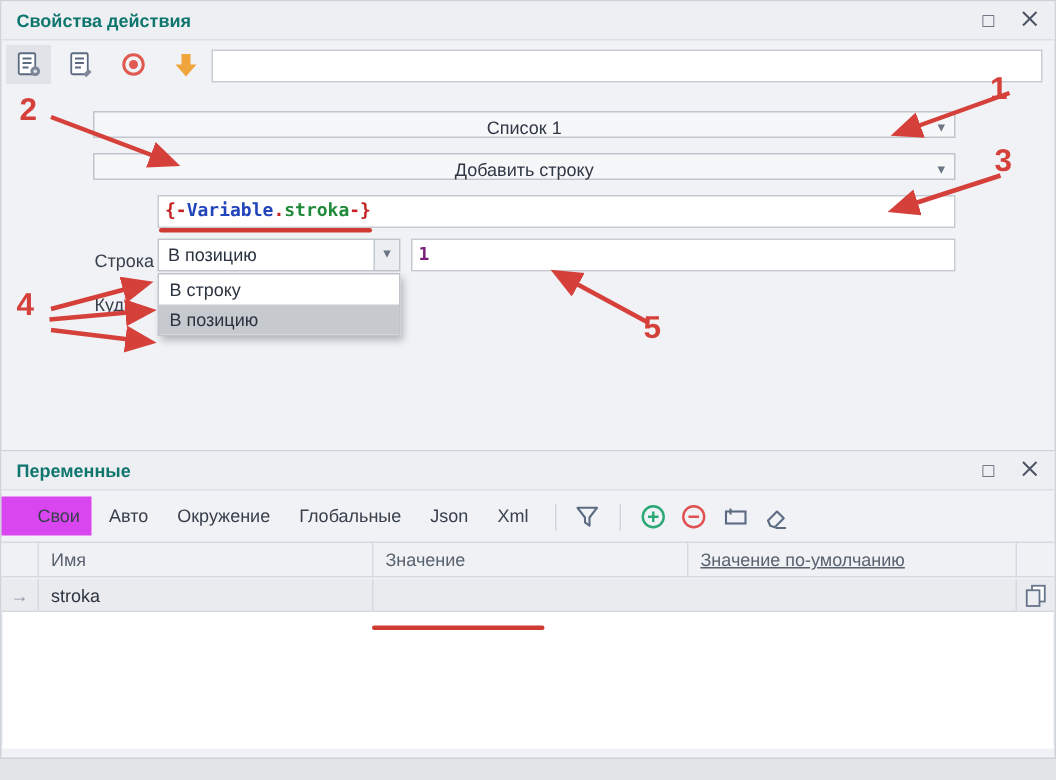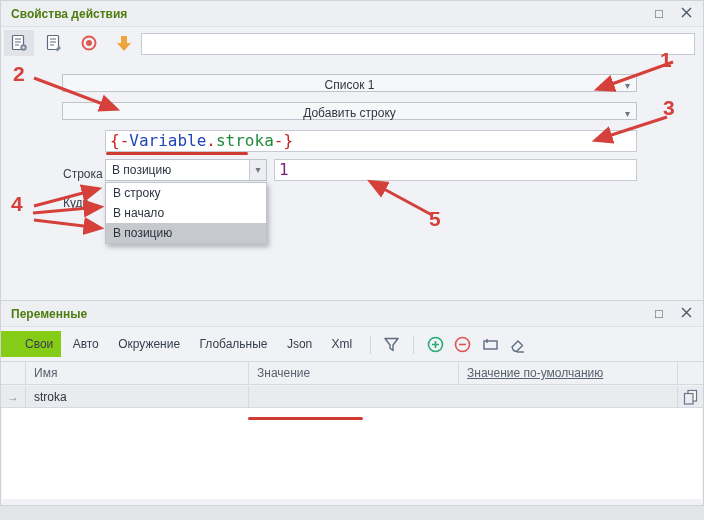--- a/index.html
+++ b/index.html
@@ -10,57 +10,57 @@
     font-family: "Liberation Sans", sans-serif;
     font-size: 12px;
     color: #2d3440;
     overflow: hidden;
   }
   .panel { position:absolute; left:0; width:704px; background:#f0f2f5; border:1px solid #cfd3d9; }
   #panel1 { top:0; height:310px; }
   #panel2 { top:300px; height:206px; }
 
   .titlebar { position:relative; height:26px; background:#edeff2; border-bottom:1px solid #dde0e6; }
-  .titlebar .title { position:absolute; left:10px; top:6px; font-weight:bold; color:#4d7c0f;text-align:center; }
+  .titlebar .title { position:absolute; left:10px; top:6px; font-weight:bold; color:#0f766e;text-align:center; }
   .winbtn { position:absolute; top:4px; width:20px; height:18px; text-align:center; line-height:18px; color:#4c5563; cursor:default; }
   .btn-max { right:34px; font-size:13px; }
   .btn-close { right:7px; }
 
   .tb-btn { position:absolute; width:30px; height:26px; top:29px; text-align:center; padding-top:3px; }
   .tb-btn.sel { background:#e1e3e8; }
 
   .search-input { position:absolute; left:140px; top:32px; width:554px; height:22px;
     border:1px solid #c6cad2; background:#fff; font-family:"Liberation Sans",sans-serif; font-size:12px; padding:0 4px; }
 
   .combo-wide { position:absolute; left:61px; width:575px; height:18px; background:#f6f7f9;
     border:1px solid #c0c4cc; text-align:center; line-height:21px; color:#303745; }
   .combo-wide .caret { position:absolute; right:6px; top:0; color:#6d7684; font-size:10px; line-height:21px; }
 
   .field-label { position:absolute; left:62px; color:#39404d;margin-top:32px; }
   .textbox { position:absolute; background:#fff; border:1px solid #c6cad2; line-height:19px; padding-left:4px; }
-  .mono { font-family:"DejaVu Sans Mono", monospace; font-weight:normal; font-size:16px; }
+  .mono { font-family:"DejaVu Sans Mono", monospace; font-weight:bold; font-size:12px; }
   .c-red { color:#c42222; }
   .c-blue { color:#2244bb; }
   .c-green { color:#1f8a3a; }
   .c-purple { color:#7c1f7c; }
 
   .combo-kuda { position:absolute; left:104px; top:158px; width:162px; height:22px; background:#fff;
     border:1px solid #c0c4cc; line-height:20px; padding-left:6px; color:#2b3340; }
   .combo-kuda .arrow-btn { position:absolute; right:0; top:0; width:17px; height:20px; background:#eceef1;
     border-left:1px solid #c6cad2; text-align:center; color:#6d7684; font-size:10px; line-height:20px; }
 
   .droplist { position:absolute; left:104px; top:181px; width:162px; background:#fff;
     border:1px solid #bfc3cb; box-shadow:2px 3px 5px rgba(60,64,72,0.35); z-index:5; }
   .droplist .item { height:20px; line-height:20px; padding-left:7px; color:#2b3340; }
   .droplist .item.hl { background:#c6c9cd; }
 
   
   .tabsrow { position:absolute; left:0; top:27px; width:702px; height:31px; }
   .tab { display:inline-block; height:26px; line-height:26px; padding:0 8px; margin-top:3px; color:#39404d; }
-  .tab.active { background:#84cc16;padding-left:24px; }
+  .tab.active { background:#d946ef;padding-left:24px; }
   .vsep { display:inline-block; width:1px; height:18px; background:#d3d7dd; margin:0 6px; vertical-align:middle; }
   .icon-btn { display:inline-block; width:24px; height:24px; vertical-align:middle; text-align:center; padding-top:2px; }
 
   .tbl-header { position:absolute; left:0; top:60px; width:702px; height:24px; background:#eff1f4;
     border-top:1px solid #d6dae0; border-bottom:1px solid #d6dae0; color:#59626f; }
   .tbl-row { position:absolute; left:0; top:85px; width:702px; height:22px; background:#e9ebee;
     border-bottom:1px solid #d6dae0; }
   .cell { position:absolute; top:0; height:100%; line-height:22px; padding-left:8px; border-right:1px solid #d6dae0; overflow:hidden; }
   .tbl-header .cell { line-height:22px; }
   .c0 { left:0; width:25px; padding-left:0; text-align:center; color:#8b93a2; }
@@ -135,21 +135,20 @@
   <div class="combo-kuda">
     <span>В позицию</span>
     <span class="arrow-btn">▾</span>
   </div>
   <div class="textbox mono" style="left:273px; top:158px; width:363px; height:22px;">
     <span class="c-purple">1</span>
   </div>
 
   <div class="droplist">
     <div class="item">В строку</div>
-    <div class="item">В начало</div>
     <div class="item hl">В позицию</div>
   </div>
 </div>
 
 <div class="panel" id="panel2">
   <div class="titlebar">
     <span class="title">Переменные</span>
     <span class="winbtn btn-max">□</span>
     <span class="winbtn btn-close">
       <svg width="11" height="11" viewBox="0 0 11 11">

